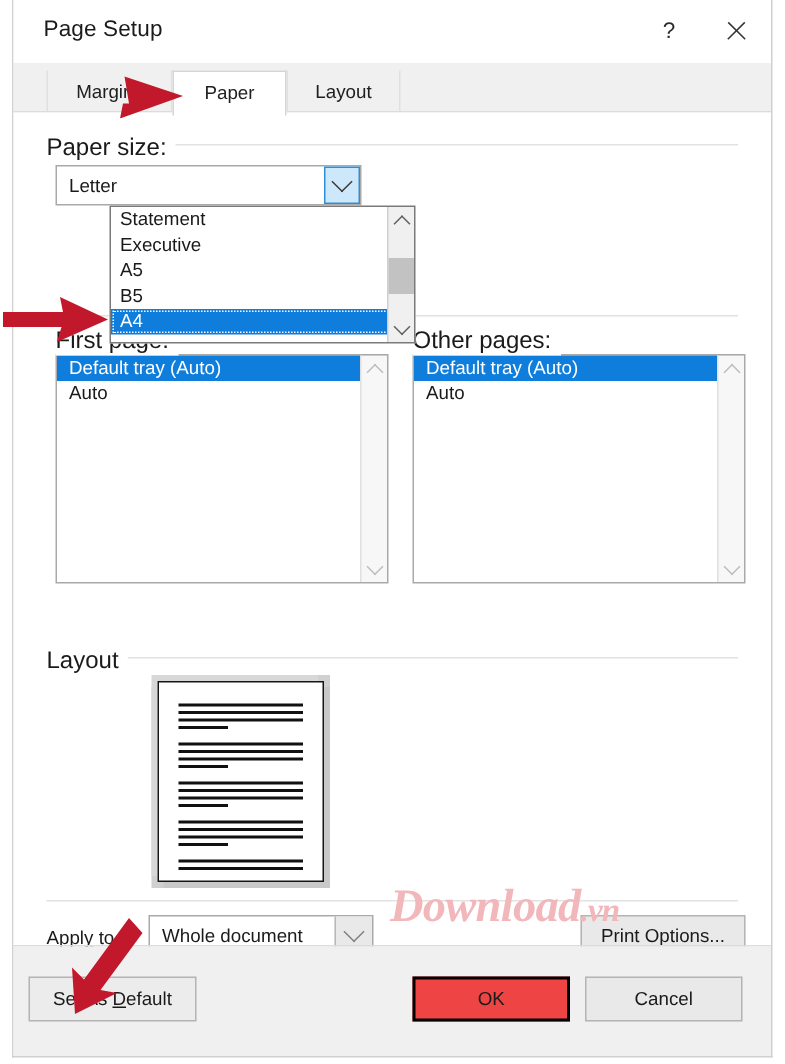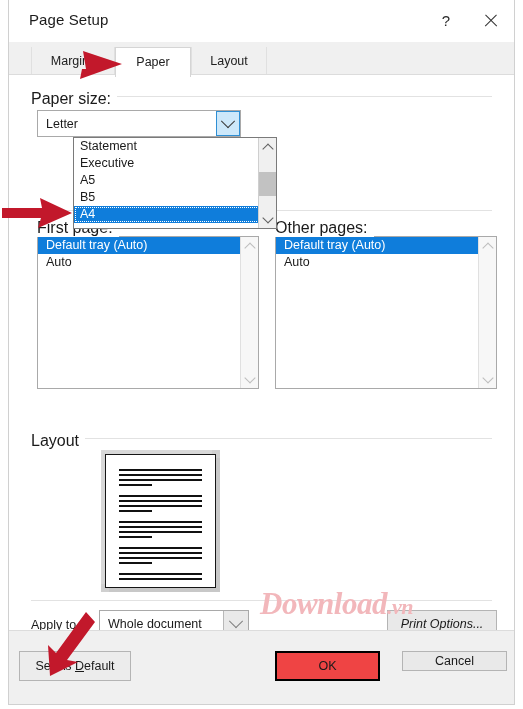--- a/index.html
+++ b/index.html
@@ -449,31 +449,31 @@
 
     <div style="position:absolute; left:22px; top:543px; font-size:12.5px;">
       <span>Appl</span><span class="underline-acc">y</span><span> to</span>
     </div>
     <div class="combo" style="left:90px; top:535px; width:150px; height:27px;">
       <span class="combo-text">Whole document</span>
       <span class="combo-arrow" style="background:#e9e9e9; border-left:1px solid #b8b8b8;">
           <i class="chev gray"></i>
         </span>
     </div>
-    <div class="btn" style="left:378px; top:535px; width:110px; height:27px;font-style:italic;">Print Options...</div>
+    <div class="btn" style="left:378px; top:535px; width:110px; height:27px;">Print Options...</div>
 
   </div>
 
   <div class="footer-sep"></div>
   <div class="footer">
     <div class="btn" style="left:10px; top:20px; width:112px; height:30px; background:#ececec;">
       <span><span>Set As </span><span class="underline-acc">D</span><span>efault</span></span>
     </div>
     <div class="btn default" style="left:266px; top:20px; width:105px; height:30px;">OK</div>
-    <div class="btn" style="left:393px; top:20px; width:105px; height:20px;">Cancel</div>
+    <div class="btn" style="left:381px; top:20px; width:105px; height:30px;">Cancel</div>
   </div>
 
 </div>
 
 <div class="watermark">
   <span>Download</span><span class="vn">.vn</span>
 </div>
 
 <svg class="arrow-svg" style="left:28px; top:45px;" width="100" height="34" viewBox="0 0 100 34">
   <path d="M0 24 L58 24 L55 6 L94 19 L52 34 L54 24 Z" fill="#c2182b"></path>

